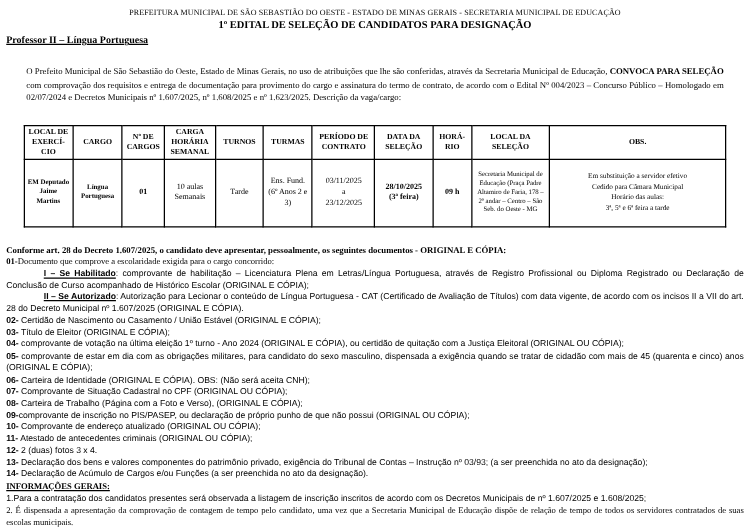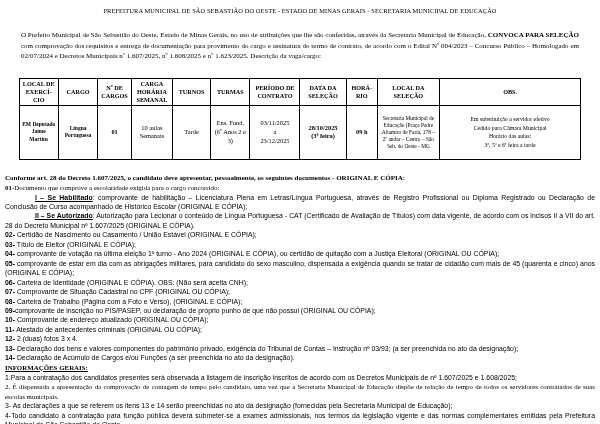--- a/index.html
+++ b/index.html
@@ -51,20 +51,22 @@
 
   .signature { text-align: center; margin-top: 3px; font-size: 9.2px; }
   .signature .role { font-size: 5.6px; font-style: italic; }
 </style>
 </head>
 <body>
 
 <div class="page">
 
   <p class="hdr-line1">PREFEITURA MUNICIPAL DE SÃO SEBASTIÃO DO OESTE - ESTADO DE MINAS GERAIS - SECRETARIA MUNICIPAL DE EDUCAÇÃO</p>
+  <p class="hdr-title">1º EDITAL DE SELEÇÃO DE CANDIDATOS PARA DESIGNAÇÃO</p>
+  <p class="position">Professor II – Língua Portuguesa</p>
 
   <p class="intro"><span>O Prefeito Municipal de São Sebastião do Oeste, Estado de Minas Gerais, no uso de atribuições que lhe são conferidas, através da Secretaria Municipal de Educação, </span><b>CONVOCA PARA SELEÇÃO</b><span> com comprovação dos requisitos e entrega de documentação para provimento do cargo e assinatura do termo de contrato, de acordo com o Edital Nº 004/2023 – Concurso Público – Homologado em 02/07/2024 e Decretos Municipais nº 1.607/2025, nº 1.608/2025 e nº 1.623/2025. Descrição da vaga/cargo:</span></p>
 
   <table class="vaga">
     <colgroup>
       <col style="width:7%">
         <col style="width:7%">
         <col style="width:6%">
         <col style="width:7.3%">
       <col style="width:6.8%">

